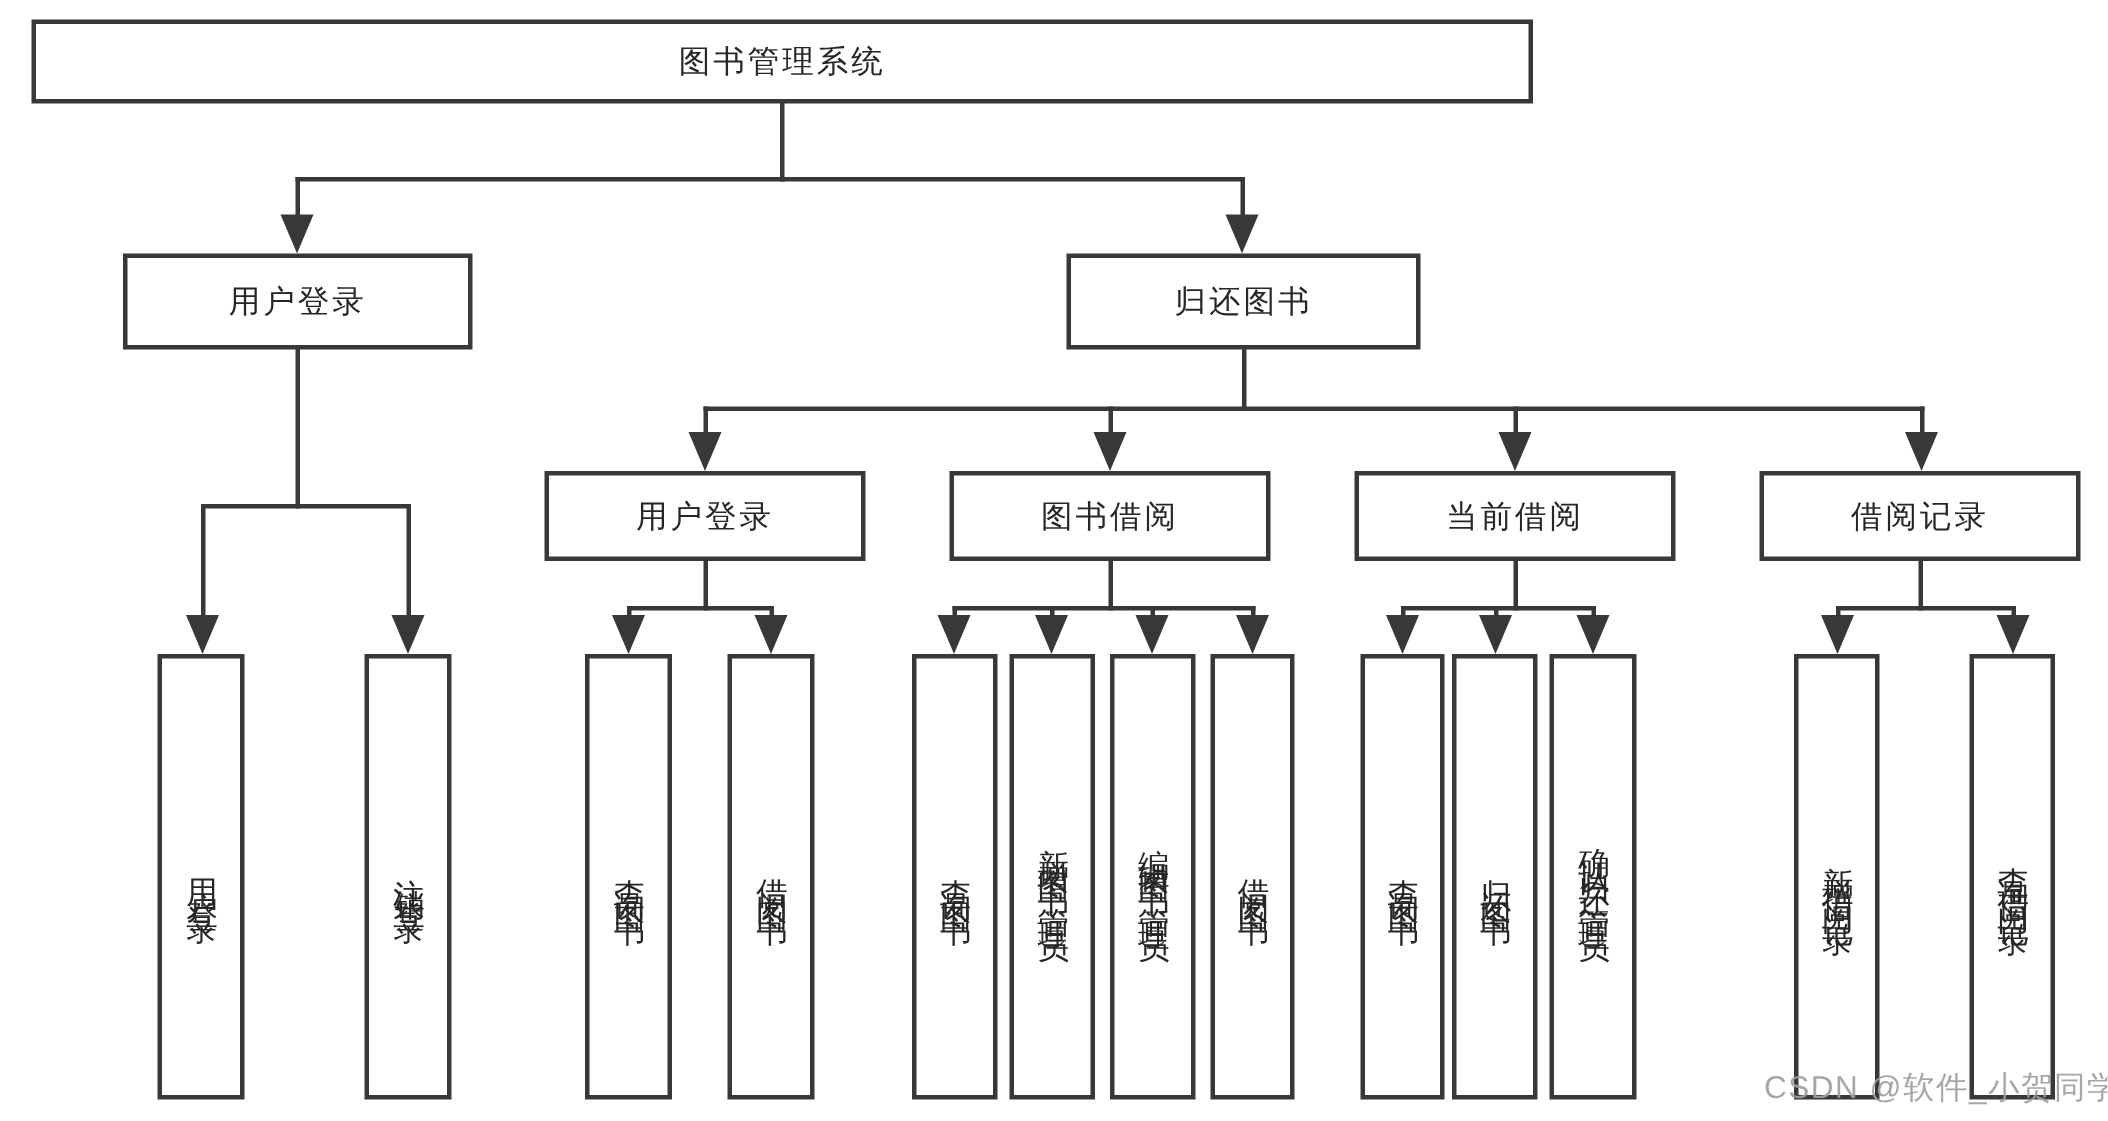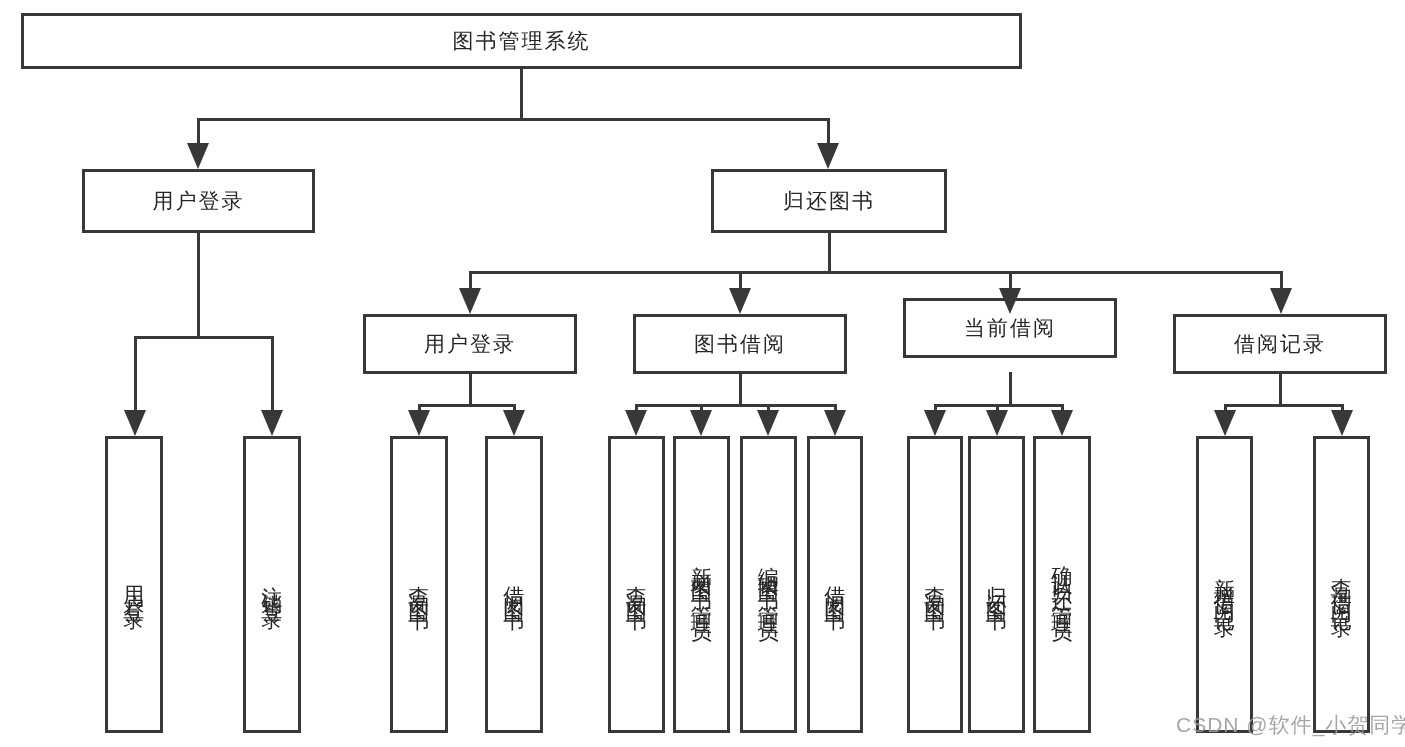--- a/index.html
+++ b/index.html
@@ -86,21 +86,21 @@
   <div class="hbox" style="left:711px;top:169px;width:236px;height:64px">
     <span class="lbl">归还图书</span>
   </div>
 
   <div class="hbox" style="left:363px;top:314px;width:214px;height:60px">
     <span class="lbl">用户登录</span>
   </div>
   <div class="hbox" style="left:633px;top:314px;width:214px;height:60px">
     <span class="lbl">图书借阅</span>
   </div>
-  <div class="hbox" style="left:903px;top:298px;width:214px;height:60px">
+  <div class="hbox" style="left:903px;top:314px;width:214px;height:60px">
     <span class="lbl">当前借阅</span>
   </div>
   <div class="hbox" style="left:1173px;top:314px;width:214px;height:60px">
     <span class="lbl">借阅记录</span>
   </div>
 
   <div class="vbox" style="left:105px;top:436px;width:58px;height:297px">
     <span class="lbl">用户登录</span>
   </div>
   <div class="vbox" style="left:243px;top:436px;width:58px;height:297px">

